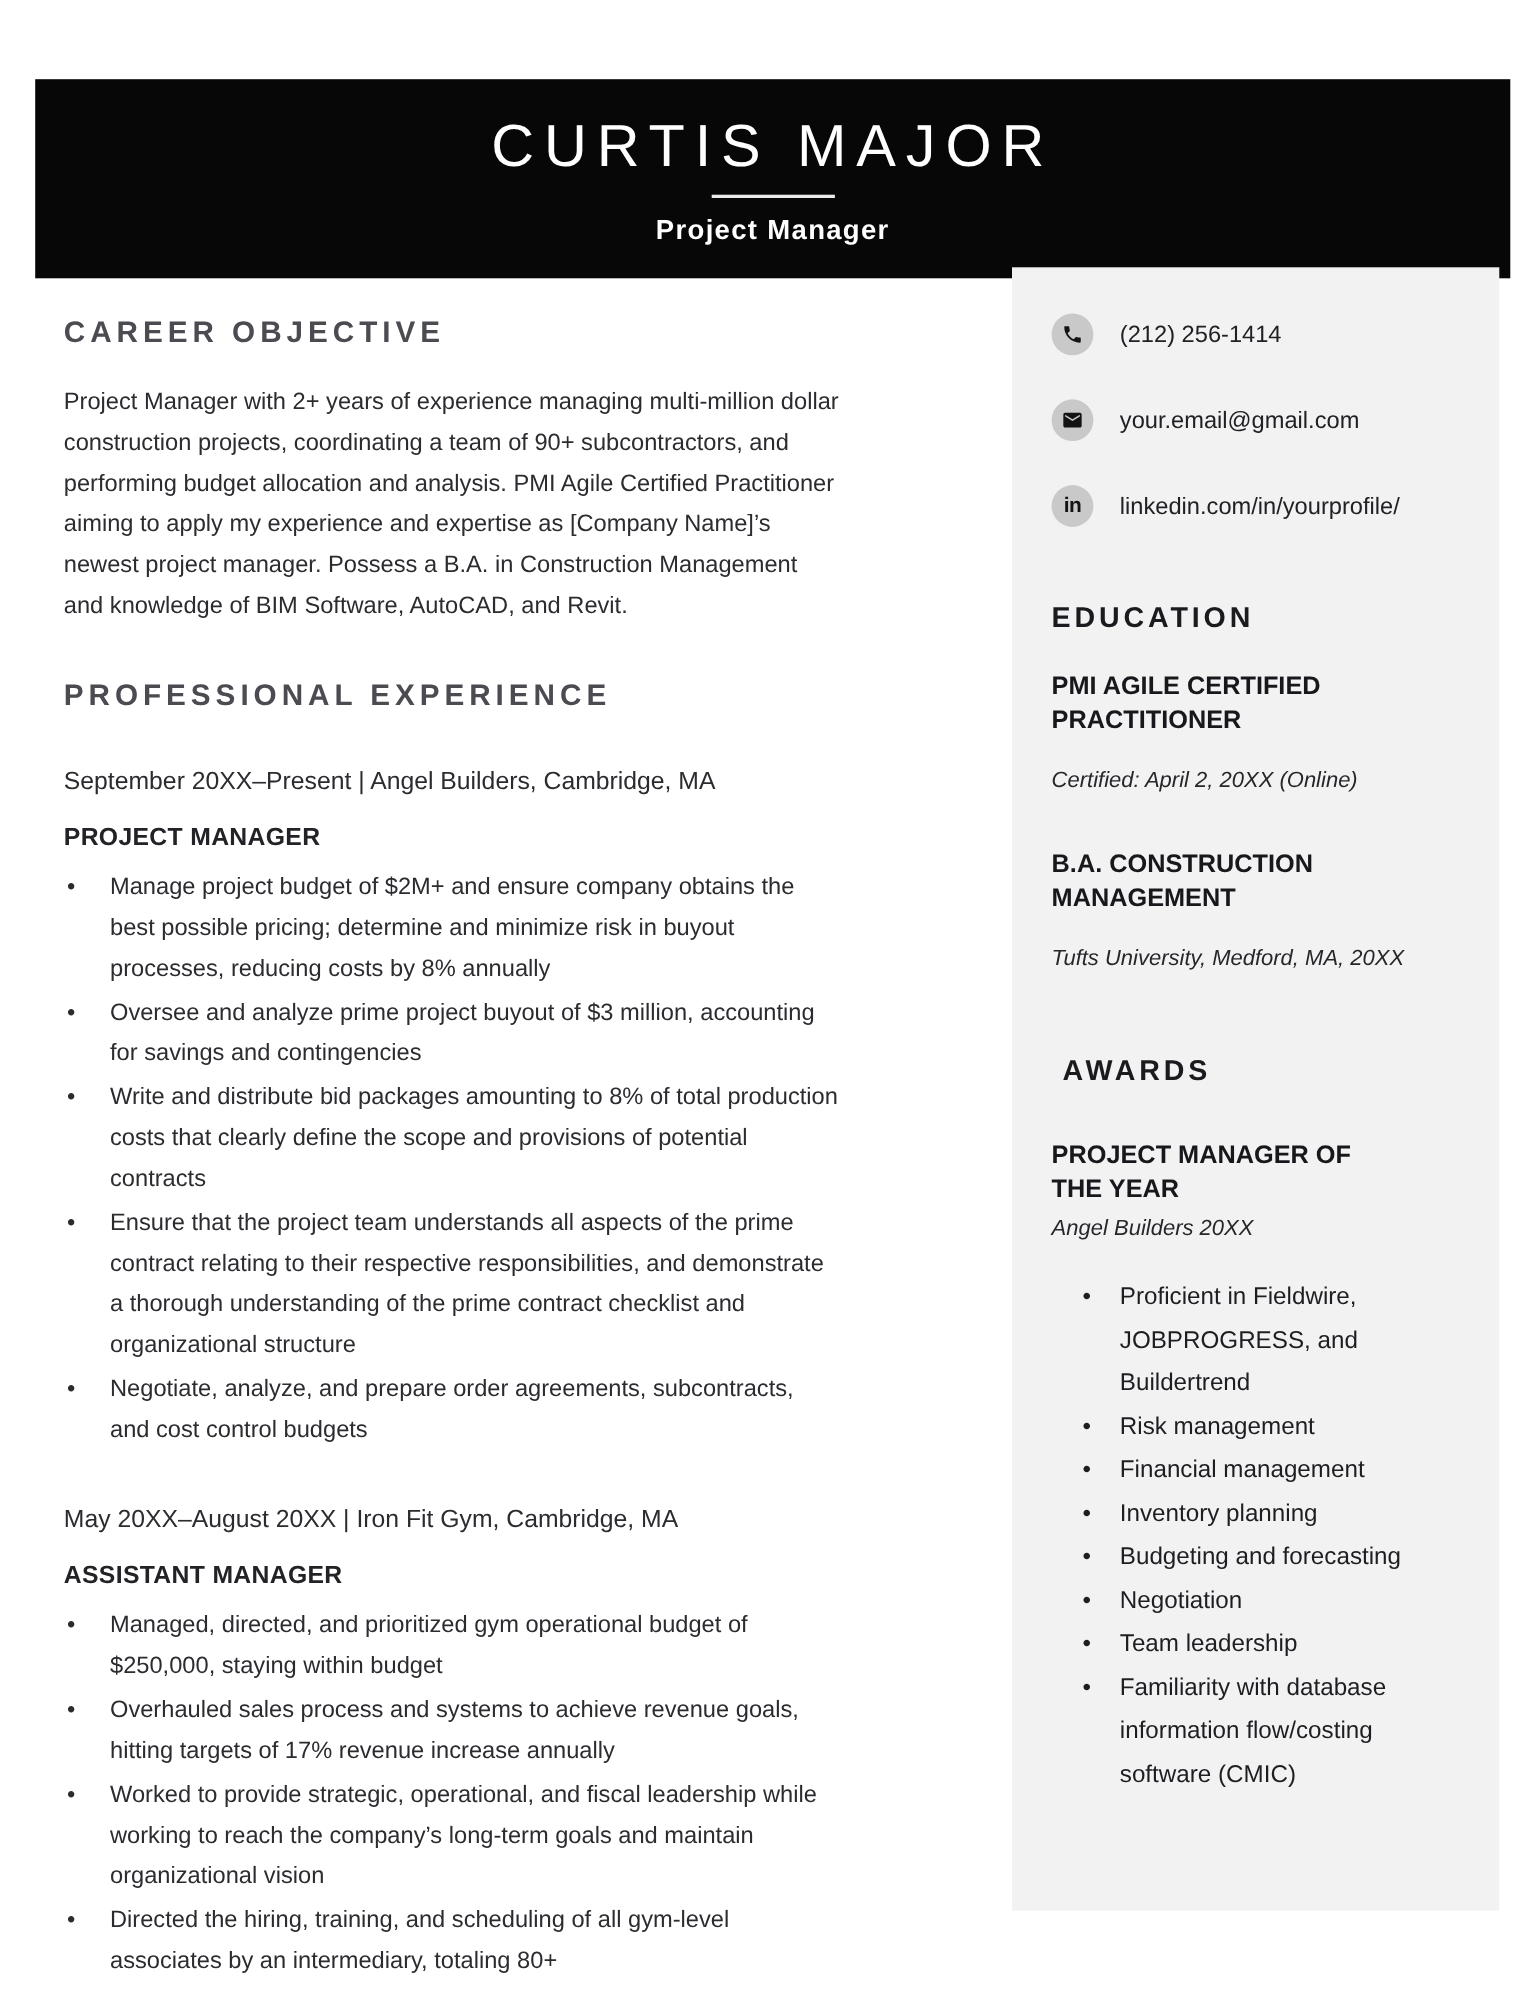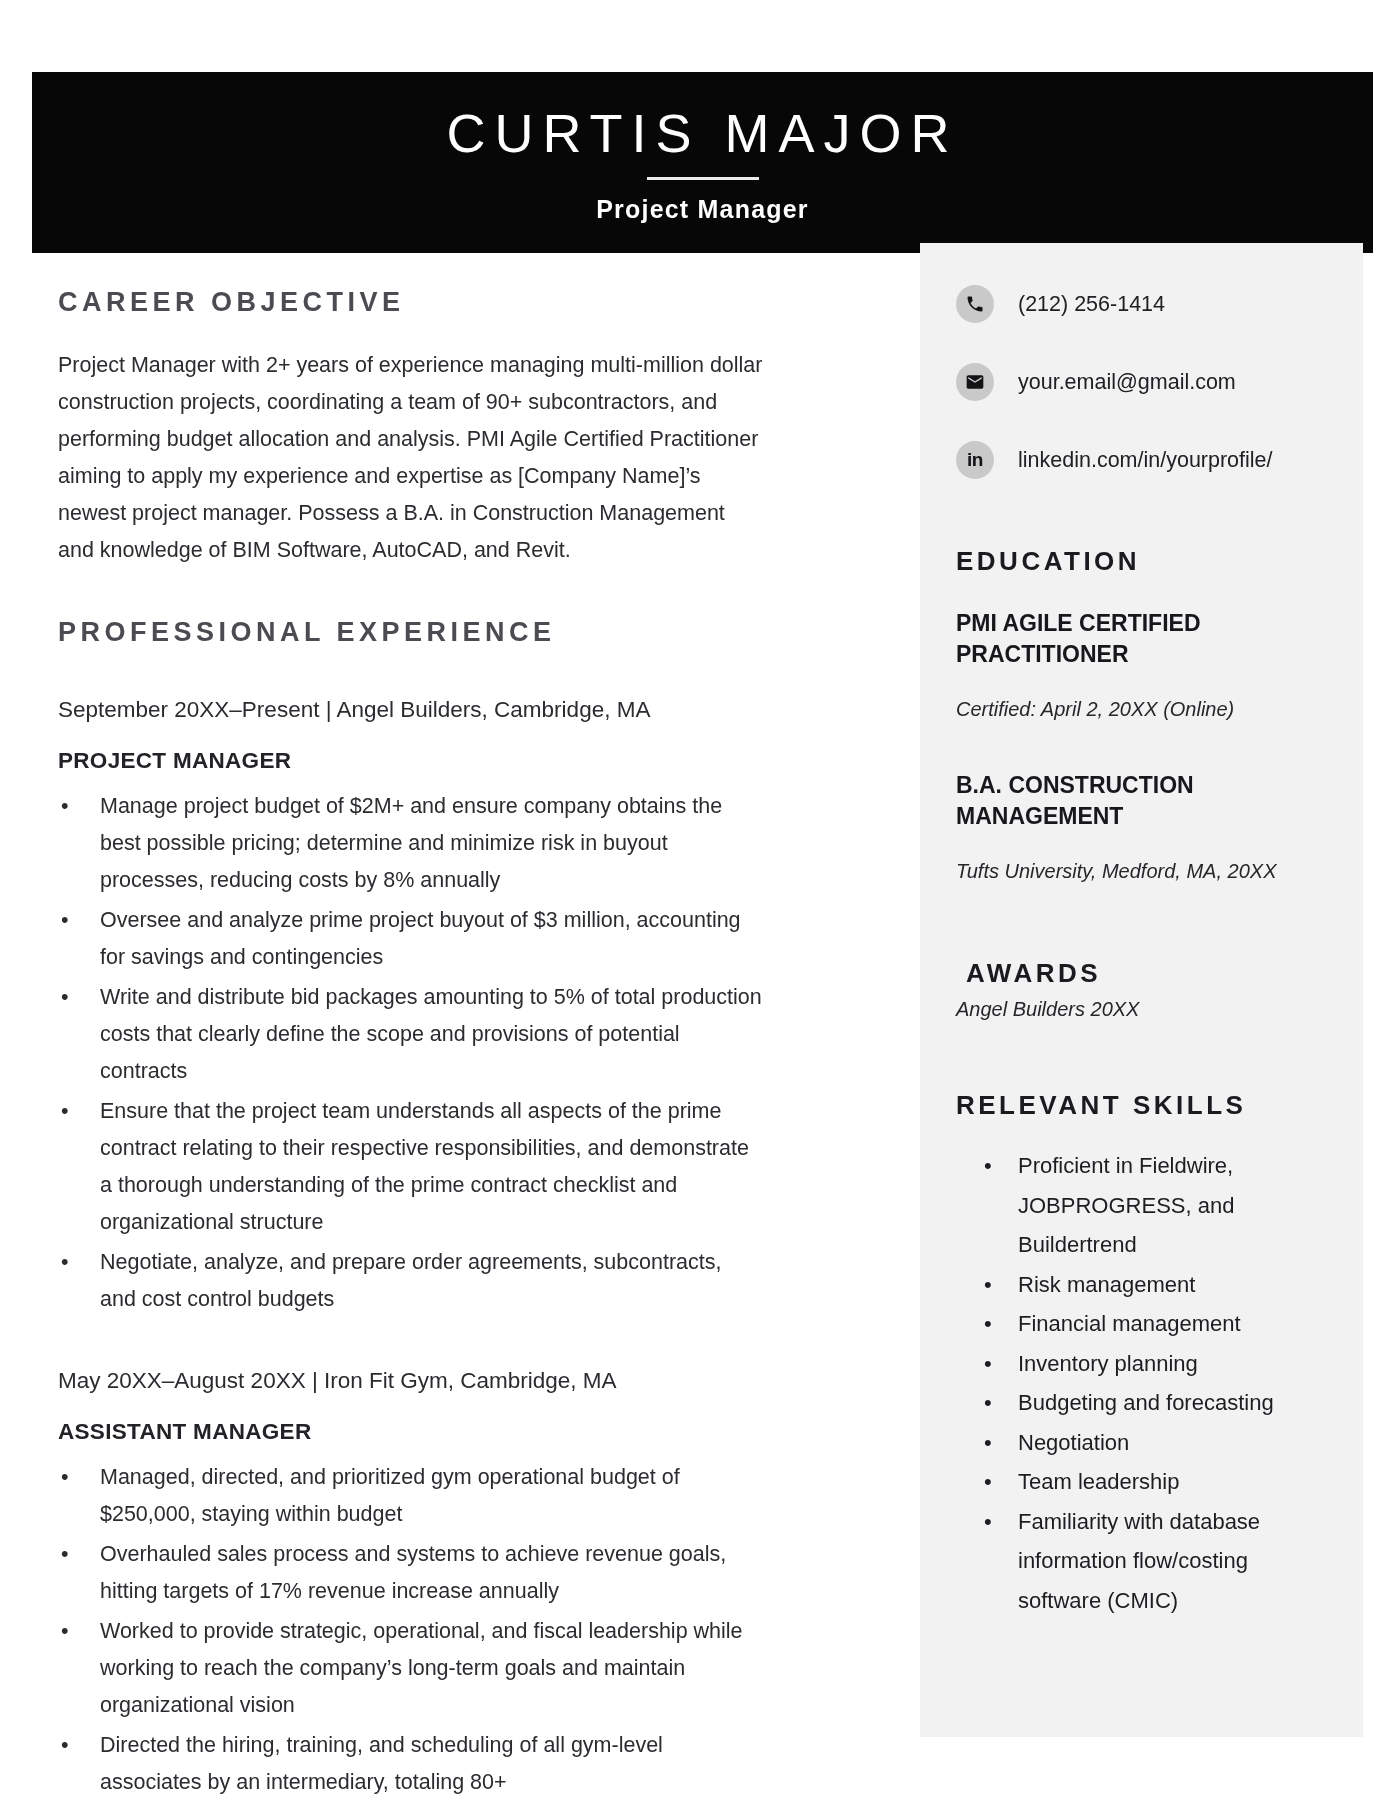--- a/index.html
+++ b/index.html
@@ -81,21 +81,21 @@
   <div class="left-col">
     <div class="section-heading heading-career">CAREER OBJECTIVE</div>
     <div class="objective-text">Project Manager with 2+ years of experience managing multi-million dollar construction projects, coordinating a team of 90+ subcontractors, and performing budget allocation and analysis. PMI Agile Certified Practitioner aiming to apply my experience and expertise as [Company Name]’s newest project manager. Possess a B.A. in Construction Management and knowledge of BIM Software, AutoCAD, and Revit.</div>
     <div class="section-heading heading-experience">PROFESSIONAL EXPERIENCE</div>
     <div id="jobs">
         <div class="job-dates">September 20XX–Present | Angel Builders, Cambridge, MA</div>
         <div class="job-title">PROJECT MANAGER</div>
         <ul class="job-bullets">
           <li>Manage project budget of $2M+ and ensure company obtains the best possible pricing; determine and minimize risk in buyout processes, reducing costs by 8% annually</li>
           <li>Oversee and analyze prime project buyout of $3 million, accounting for savings and contingencies</li>
-          <li>Write and distribute bid packages amounting to 5% of total production costs that clearly define the scope and provisions of potential contracts</li>
+          <li>Write and distribute bid packages amounting to 8% of total production costs that clearly define the scope and provisions of potential contracts</li>
           <li>Ensure that the project team understands all aspects of the prime contract relating to their respective responsibilities, and demonstrate a thorough understanding of the prime contract checklist and organizational structure</li>
           <li>Negotiate, analyze, and prepare order agreements, subcontracts, and cost control budgets</li>
         </ul>
         <div class="job-dates">May 20XX–August 20XX | Iron Fit Gym, Cambridge, MA</div>
         <div class="job-title">ASSISTANT MANAGER</div>
         <ul class="job-bullets">
           <li>Managed, directed, and prioritized gym operational budget of $250,000, staying within budget</li>
           <li>Overhauled sales process and systems to achieve revenue goals, hitting targets of 17% revenue increase annually</li>
           <li>Worked to provide strategic, operational, and fiscal leadership while working to reach the company’s long-term goals and maintain organizational vision</li>
           <li>Directed the hiring, training, and scheduling of all gym-level associates by an intermediary, totaling 80+</li>
@@ -137,25 +137,25 @@
         </div>
         <div class="edu-entry edu-entry-1">
           <div class="entry-title">B.A. CONSTRUCTION MANAGEMENT</div>
           <div class="entry-detail">Tufts University, Medford, MA, 20XX</div>
         </div>
       </div>
 
     <div class="side-heading heading-awards">AWARDS</div>
     <div id="awards-entries">
         <div class="award-entry award-entry-0">
+          <div class="entry-title">PROJECT MANAGER OF THE YEAR</div>
           <div class="entry-detail">Angel Builders 20XX</div>
         </div>
       </div>
 
-    <div class="side-heading heading-skills">RELEVANT SKILLS</div>
     <ul class="skills-list" id="skills-list">
         <li>Proficient in Fieldwire, JOBPROGRESS, and Buildertrend</li>
         <li>Risk management</li>
         <li>Financial management</li>
         <li>Inventory planning</li>
         <li>Budgeting and forecasting</li>
         <li>Negotiation</li>
         <li>Team leadership</li>
         <li>Familiarity with database information flow/costing software (CMIC)</li>
       </ul>

